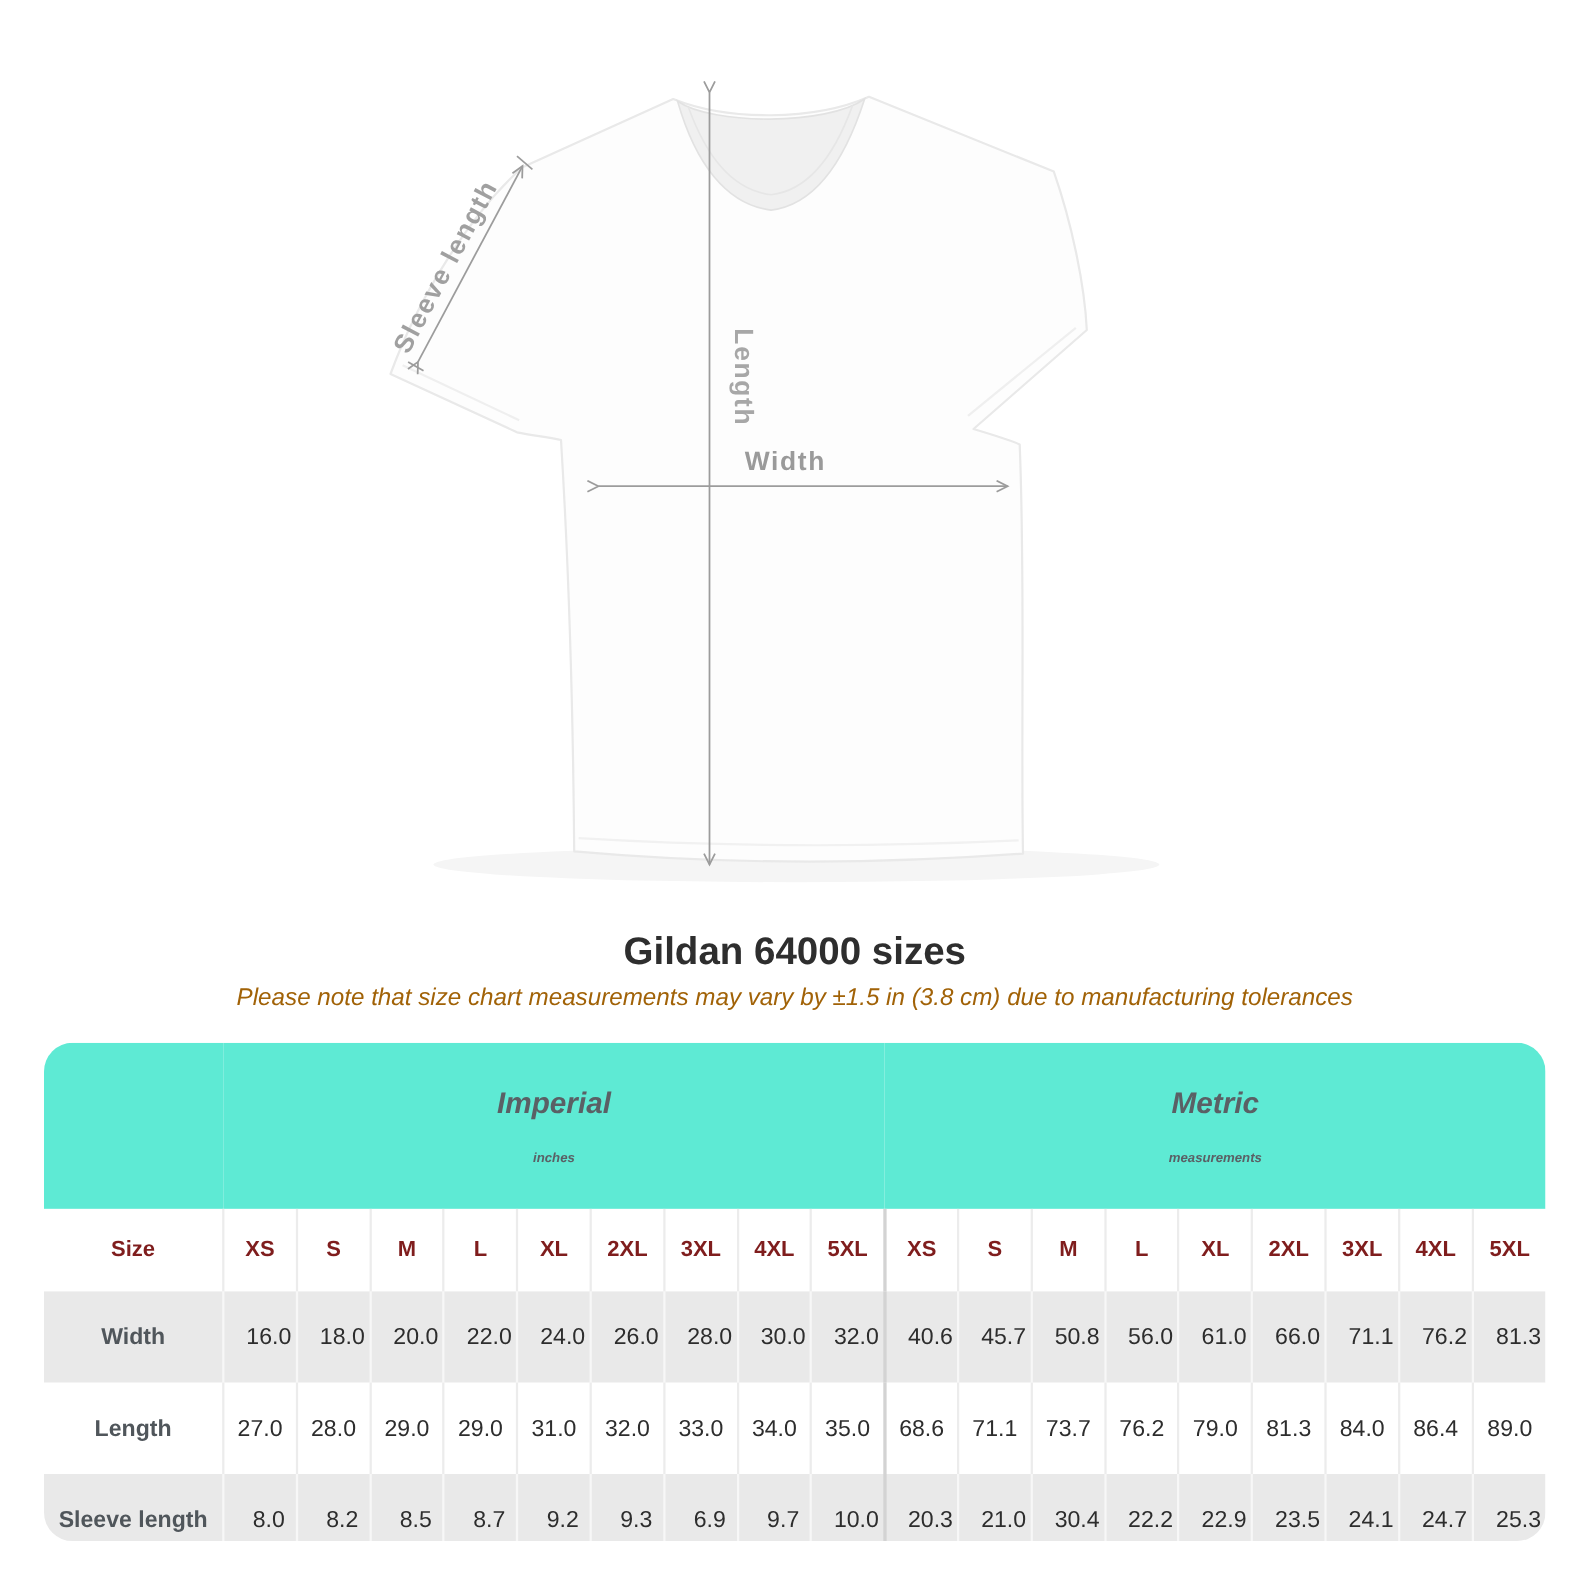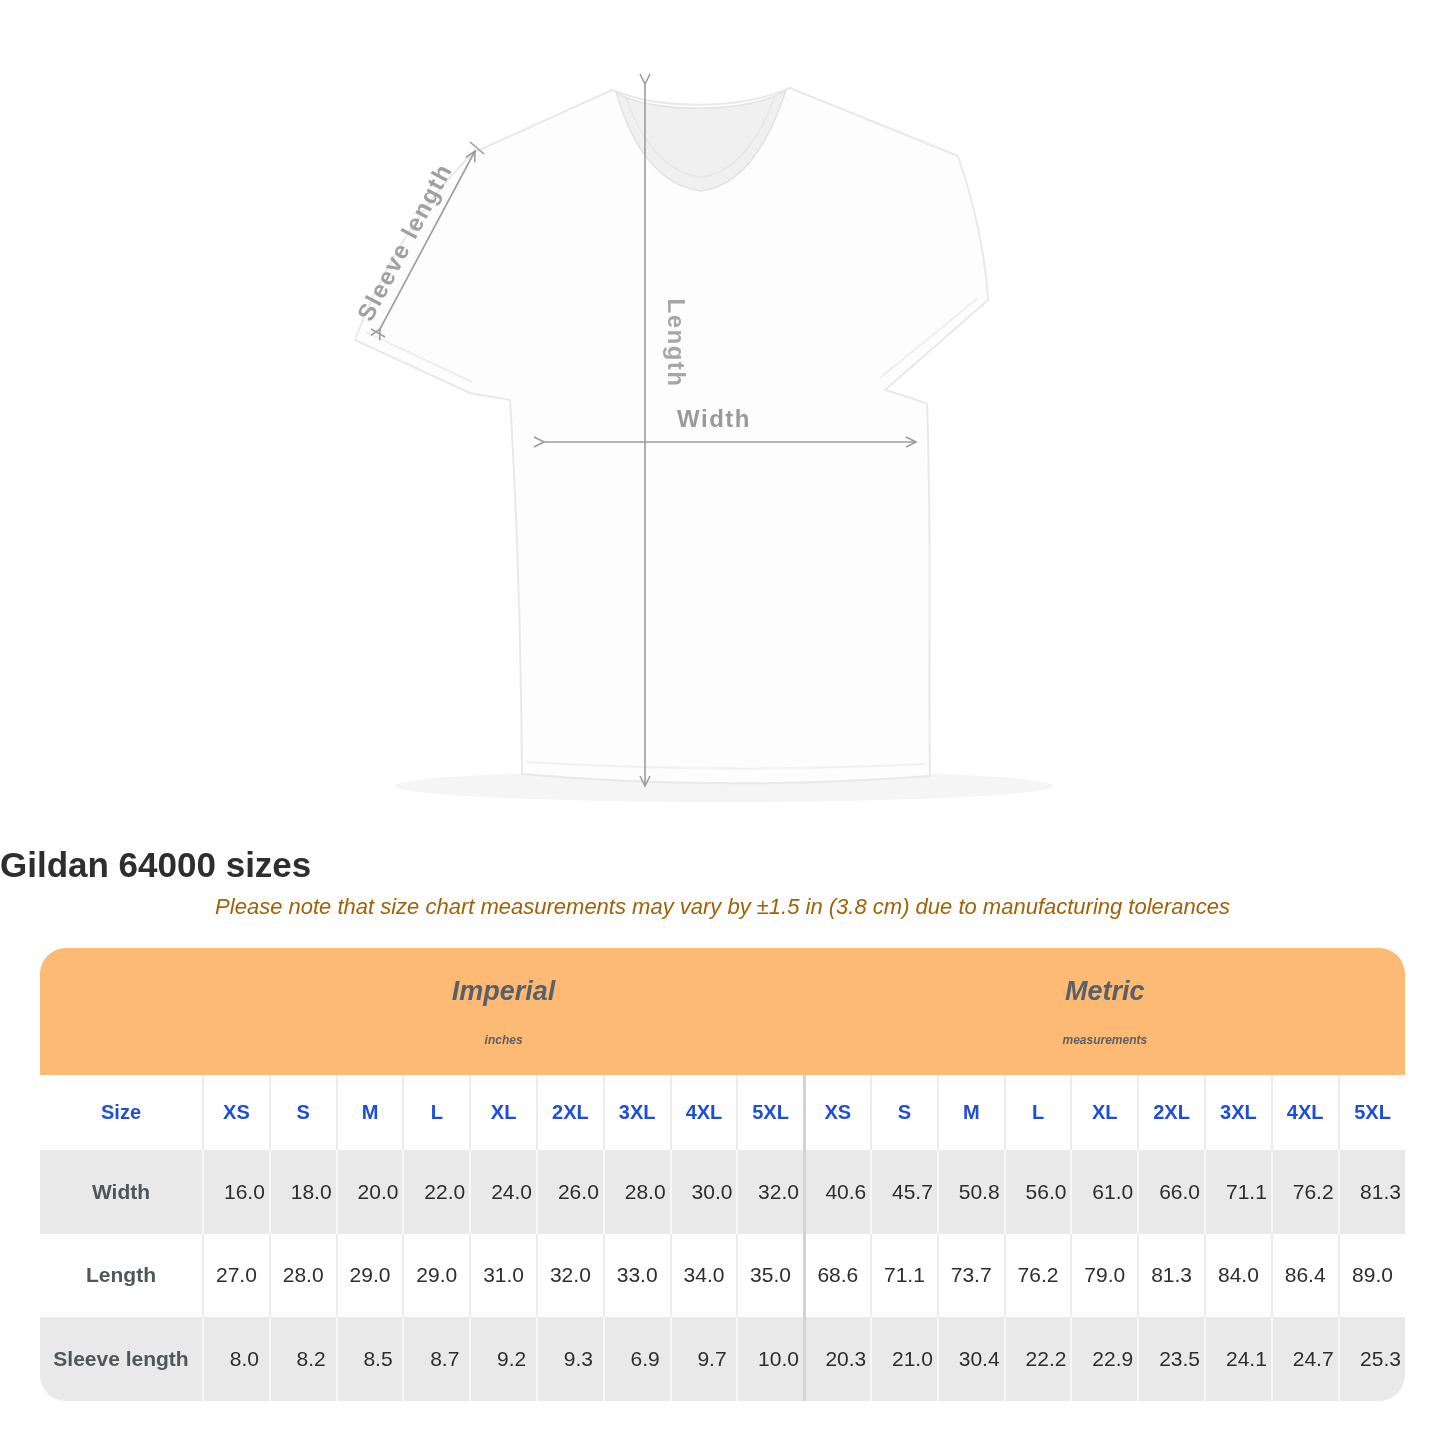--- a/index.html
+++ b/index.html
@@ -10,45 +10,45 @@
     color:#303030; overflow:hidden;
   }
 
   
   .shirt-wrap { position:absolute; left:300px; top:60px; width:760px; height:770px; }
   .shirt-wrap svg { width:100%; height:100%; display:block; }
 
   
   .chart-title {
     position:absolute; top:845px; left:0; width:100%;
-    text-align:left; font-size:35px; font-weight:bold; color:#2e2e2e;
+    text-align:center; font-size:35px; font-weight:bold; color:#2e2e2e;
   }
   .chart-subtitle {
     position:absolute; top:894px; left:0; width:100%;
     text-align:center; font-size:22px; font-style:italic; color:#a16207;
   }
 
   
   .table-card {
     position:absolute; left:40px; top:948px; width:1365px; height:453px;
     border-radius:26px; overflow:hidden; background:#ffffff;
   }
   table.size-table {
     width:1365px; height:453px; border-collapse:collapse; table-layout:fixed;
   }
   .size-table th, .size-table td {
     text-align:center; vertical-align:middle; padding:0;
   }
-  tr.group-row { height:127px; background:#fdba74; }
+  tr.group-row { height:151px; background:#5eead4; }
   tr.group-row th { border:none; }
   .group-name { font-size:27px; font-weight:bold; font-style:italic; color:#5a6065; }
   .group-unit { font-size:12px; font-style:italic; color:#5a6065; margin-top:26px; }
 
   tr.size-row { height:75px; background:#ffffff; }
-  tr.size-row th { font-size:20px; font-weight:bold; color:#1d4ed8; }
+  tr.size-row th { font-size:20px; font-weight:bold; color:#7f1d1d; }
 
   tbody tr { height:83px; background:#ffffff; }
   tbody tr.shade { background:#e9e9e9; }
   tbody th.rowlabel { font-size:21px; font-weight:bold; color:#50565b; }
   tbody td { font-size:21px; color:#2d2d2d; }
 
   tr.size-row th:not(:first-child), tbody td { border-left:2px solid #ececec; }
   tr.shade td { border-left-color:#f7f7f7;padding-left:16px; }
   .size-table .msplit { border-left:3px solid #d3d3d3 !important; }
 </style>

